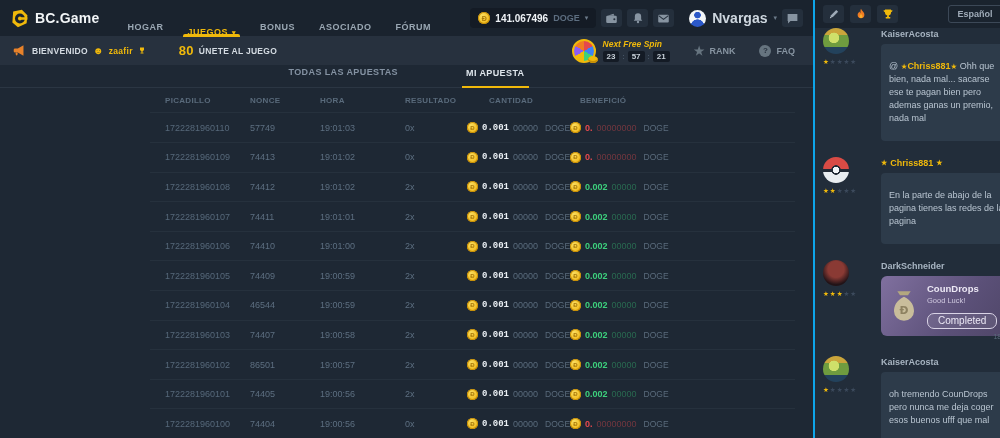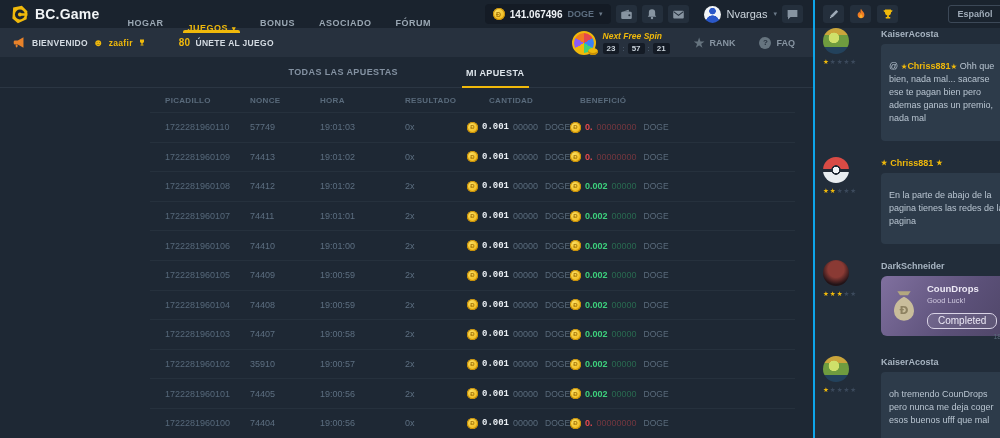--- a/index.html
+++ b/index.html
@@ -3,50 +3,50 @@
 <meta charset="utf-8">
 <style>
   * { margin:0; padding:0; box-sizing:border-box; }
   html,body { background:#10161d; }
   body { width:1000px; height:438px; font-family:"Liberation Sans", sans-serif; overflow:hidden; }
   .app { width:1000px; height:438px; display:flex; background:#1e2834; }
   .main { flex:0 0 813px; width:813px; display:flex; flex-direction:column; }
   .caret { font-size:7px; color:#6c7b8a; }
 
   
-  .topnav { height:28px; background:#1a232e; display:flex; align-items:center; padding:0 10px; }
+  .topnav { height:36px; background:#1a232e; display:flex; align-items:center; padding:0 10px; }
   .logo { display:flex; align-items:center; gap:6px; cursor:pointer; }
   .logo-text { color:#f2f5f7; font-weight:bold; font-size:14px; letter-spacing:.2px; }
   .navitems { display:flex; gap:24px; margin-left:28px; height:28px; align-items:center; }
   .nav-item { display:flex; align-items:flex-end; gap:4px; font-size:9px; font-weight:bold; letter-spacing:.5px;
               color:#9aa7b3; height:28px; cursor:pointer; position:relative; }
   .nav-item.active { color:#f0b90b;margin-top:9px; }
   .nav-item.active .caret { color:#f0b90b; }
   .nav-item.active::after { content:""; position:absolute; left:-4px; right:-4px; bottom:0; height:3px; background:#f0b90b; border-radius:2px 2px 0 0; }
   .topnav-right { margin-left:auto; display:flex; align-items:center; gap:5px; }
   .balance-pill { background:#141b25; border-radius:4px; height:20px; display:flex; align-items:center; gap:5px; padding:0 8px; cursor:pointer; }
   .balance-pill .bal { color:#eef2f6; font-size:10px; font-weight:bold; }
   .balance-pill .cur { color:#5d6e80; font-size:9px; font-weight:bold; }
   .sqbtn { width:21px; height:18px; background:#242f3c; border:none; border-radius:3px; display:flex; align-items:center; justify-content:center; cursor:pointer; }
   .user { display:flex; align-items:center; gap:6px; margin-left:10px; cursor:pointer; }
-  .user .uname { color:#cdd6de; font-size:11px; font-weight:normal; }
+  .user .uname { color:#cdd6de; font-size:14px; font-weight:bold; }
   .avatar-sm { width:17px; height:17px; border-radius:50%;
       background: radial-gradient(circle at 50% 30%, #2b58c8 0 3px, rgba(0,0,0,0) 3.6px),
                   radial-gradient(circle at 50% 95%, #2b58c8 0 6.5px, rgba(0,0,0,0) 7px), #f2f5f7; }
   .coin { display:inline-flex; width:12px; height:12px; border-radius:50%; flex:0 0 auto;
           background: radial-gradient(circle at 35% 30%, #fadd5e, #eeae06); box-shadow: inset 0 0 0 1px #c78e06;
           align-items:center; justify-content:center; font-size:7px; font-weight:bold; color:#a87708; }
   .coin::after { content:"Ð"; }
 
   
   .welcomebar { height:29px; background:#27313e; display:flex; align-items:center; padding:0 12px; gap:6px; }
   .welcome-text { color:#d4dbe2; font-size:8.5px; font-weight:bold; letter-spacing:.3px; display:flex; align-items:center; gap:5px; }
   .gold { color:#f0b90b; }
   .emoji-badge { color:#f0b90b; font-size:10px; line-height:1; }
-  .viplvl { color:#f0b90b; font-size:10px; font-weight:bold;padding-left:28px; }
+  .viplvl { color:#f0b90b; font-size:13px; font-weight:bold;padding-left:28px; }
   .wb-right { margin-left:auto; display:flex; align-items:center; gap:24px; padding-right:6px; }
   .freespin { display:flex; align-items:center; gap:7px; }
   .wheel { width:24px; height:24px; border-radius:50%; border:2px solid #f0b90b; position:relative;
       background: conic-gradient(#e5484d 0 60deg, #3b82f6 60deg 120deg, #3ed179 120deg 180deg, #f0b90b 180deg 240deg, #8b5cf6 240deg 300deg, #f07c22 300deg 360deg); }
   .wheel::after { content:""; position:absolute; right:-4px; bottom:-2px; width:10px; height:7px; border-radius:50%;
       background:#f0b90b; box-shadow: inset 0 -2px 0 #c78e06; }
   .fs-label { color:#f0b90b; font-size:8.5px; font-weight:bold; font-style:italic; }
   .fs-timer { display:flex; align-items:center; gap:3px; margin-top:2px; }
   .fs-timer .tbox { background:#141b25; border-radius:2px; padding:1px 4px; color:#c8d1d9; font-size:8px; font-weight:bold; }
   .fs-timer .tcolon { color:#5d6e80; font-size:8px; }
@@ -343,21 +343,21 @@
               </div>
               <div class="td amt">
                 <span class="coin"></span>
                 <span class="b-win">0.002</span>
                 <span class="dim-win">00000</span>
                 <span class="unit">DOGE</span>
               </div>
             </div>
             <div class="tgrid trow">
               <div class="td c1">1722281960104</div>
-              <div class="td">74408</div>
+              <div class="td">46544</div>
               <div class="td">19:00:59</div>
               <div class="td">2x</div>
               <div class="td amt">
                 <span class="coin"></span>
                 <b>0.001</b>
                 <span class="dim">00000</span>
                 <span class="unit">DOGE</span>
               </div>
               <div class="td amt">
                 <span class="coin"></span>
@@ -379,21 +379,21 @@
               </div>
               <div class="td amt">
                 <span class="coin"></span>
                 <span class="b-win">0.002</span>
                 <span class="dim-win">00000</span>
                 <span class="unit">DOGE</span>
               </div>
             </div>
             <div class="tgrid trow">
               <div class="td c1">1722281960102</div>
-              <div class="td">35910</div>
+              <div class="td">86501</div>
               <div class="td">19:00:57</div>
               <div class="td">2x</div>
               <div class="td amt">
                 <span class="coin"></span>
                 <b>0.001</b>
                 <span class="dim">00000</span>
                 <span class="unit">DOGE</span>
               </div>
               <div class="td amt">
                 <span class="coin"></span>

